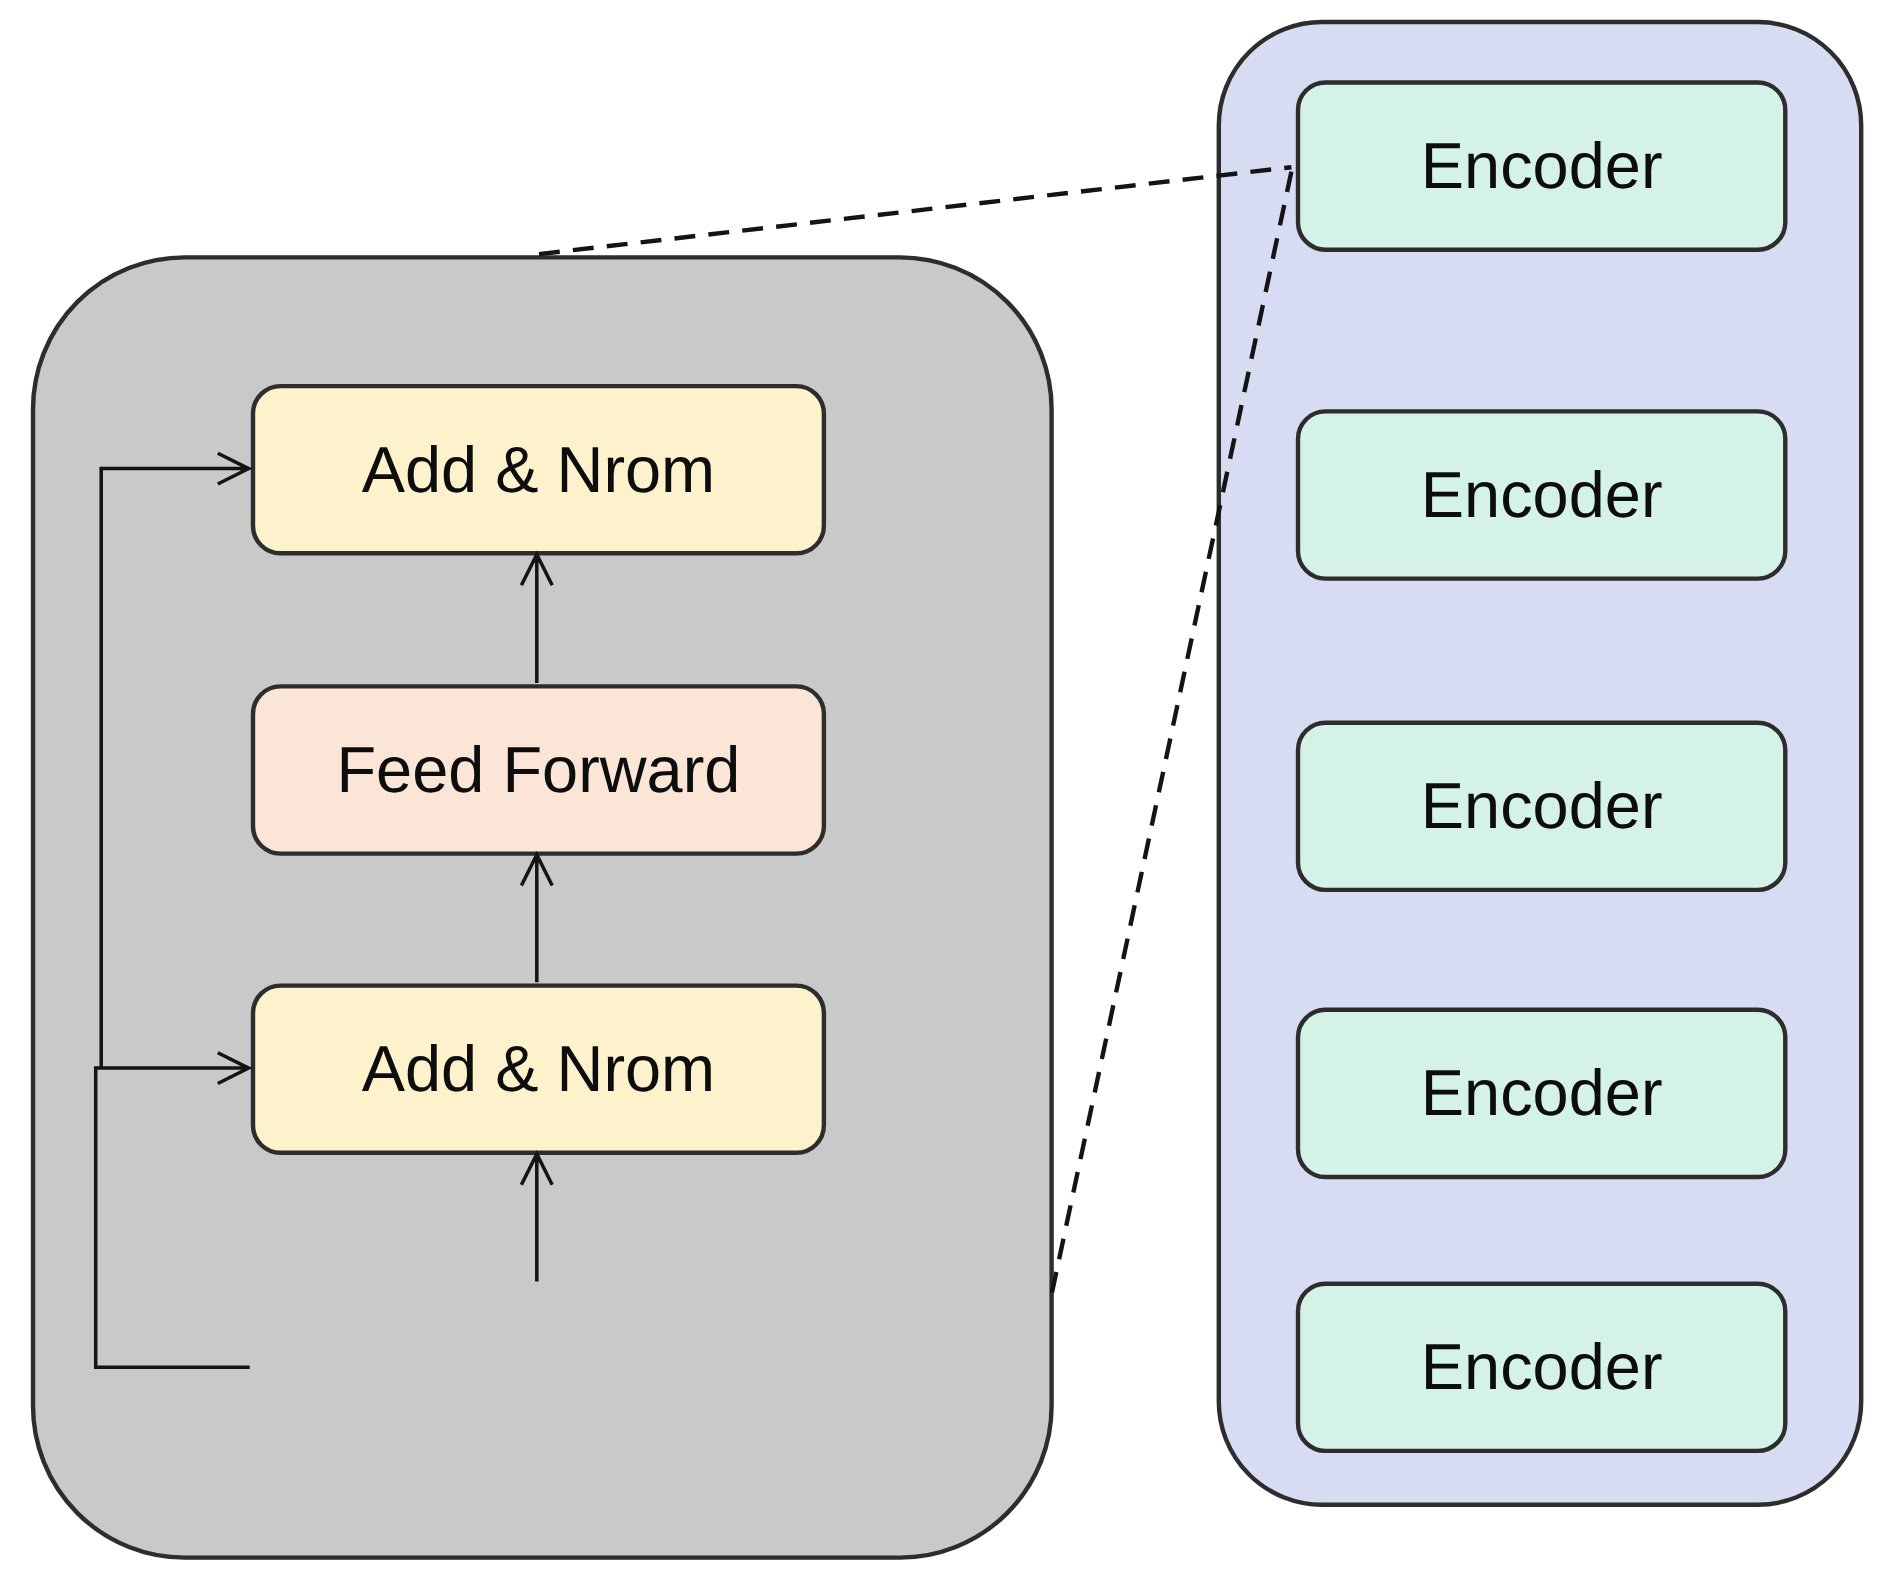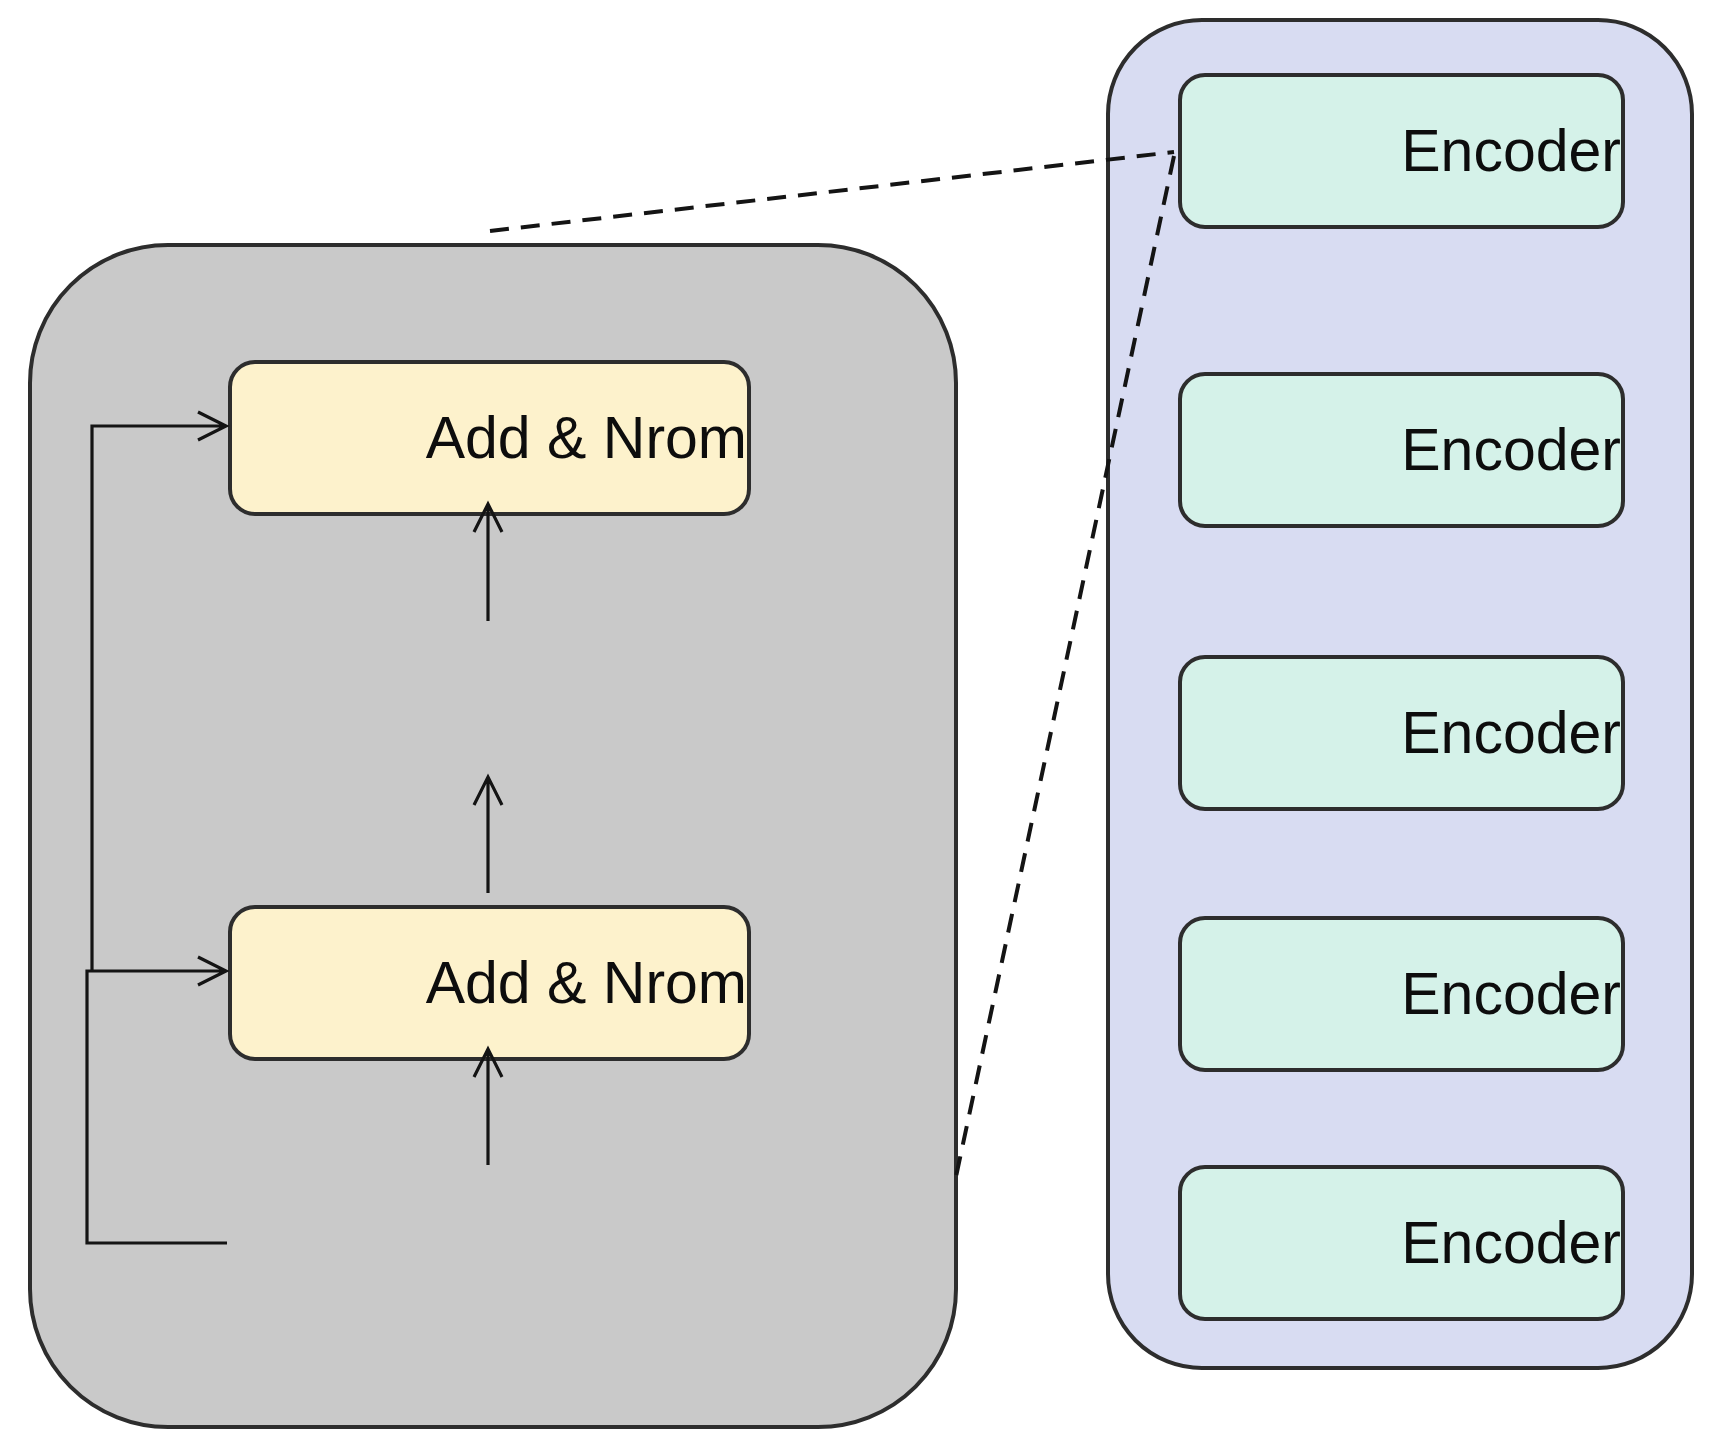--- a/index.html
+++ b/index.html
@@ -24,33 +24,32 @@
   }
   .panel{
     position:absolute;
     box-sizing:border-box;
     border:4px solid var(--stroke);
   }
   .panel.gray{
     left:28px;top:232px;width:930px;height:1186px;
     background:var(--gray-panel);
     border-radius:140px;
-    margin-top:11px;
   }
   .panel.blue{
     left:1106px;top:18px;width:588px;height:1352px;
     background:var(--blue-panel);
     border-radius:96px;
   }
   .block{
     position:absolute;
     box-sizing:border-box;
     border:4px solid var(--stroke);
     border-radius:27px;
-    display:flex;align-items:center;justify-content:flex-end;
+    display:flex;align-items:center;justify-content:center;
     font-size:59px;
     color:var(--text);
     white-space:nowrap;
   }
   .block.yellow{background:var(--yellow-block);}
   .block.peach{background:var(--peach-block);}
   .block.green{background:var(--green-block);}
   .block.mint{background:var(--mint-block);}
   
   .detail-block{left:196px;width:523px;height:156px;}
@@ -83,20 +82,23 @@
 </style>
 </head>
 <body>
 
 <div class="canvas">
 
   <div class="panel gray">
     <div class="block yellow detail-block b1">
       <span>Add &amp; Nrom</span>
     </div>
+    <div class="block peach detail-block b2">
+      <span>Feed Forward</span>
+    </div>
     <div class="block yellow detail-block b3">
       <span>Add &amp; Nrom</span>
     </div>
   </div>
 
   <div class="panel blue">
     <div class="block mint enc-block e1">
       <span>Encoder</span>
     </div>
     <div class="block mint enc-block e2">

